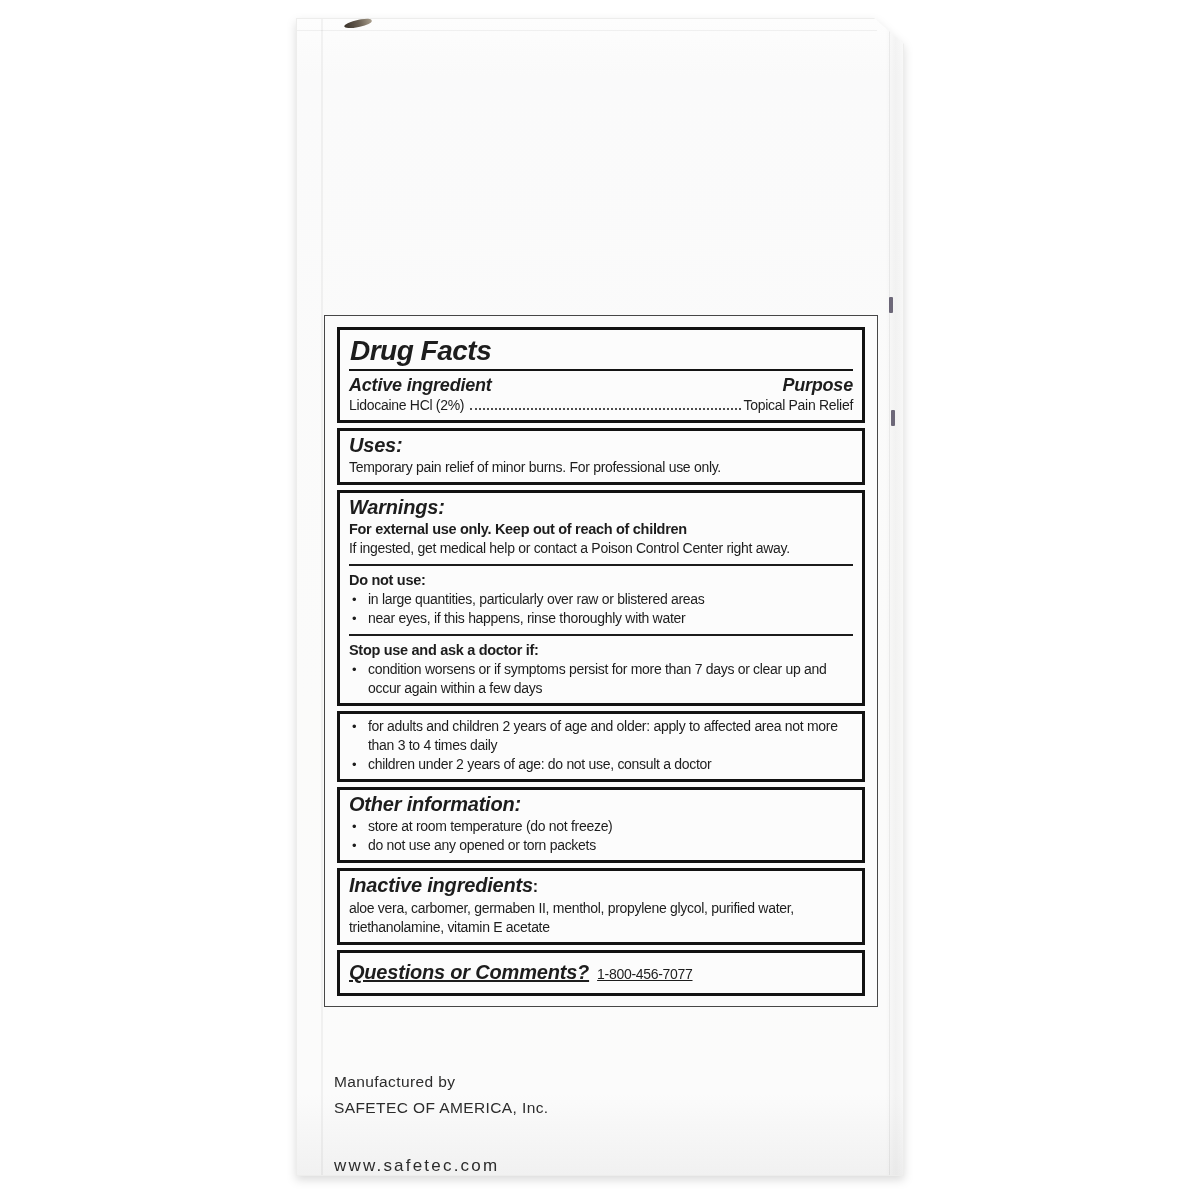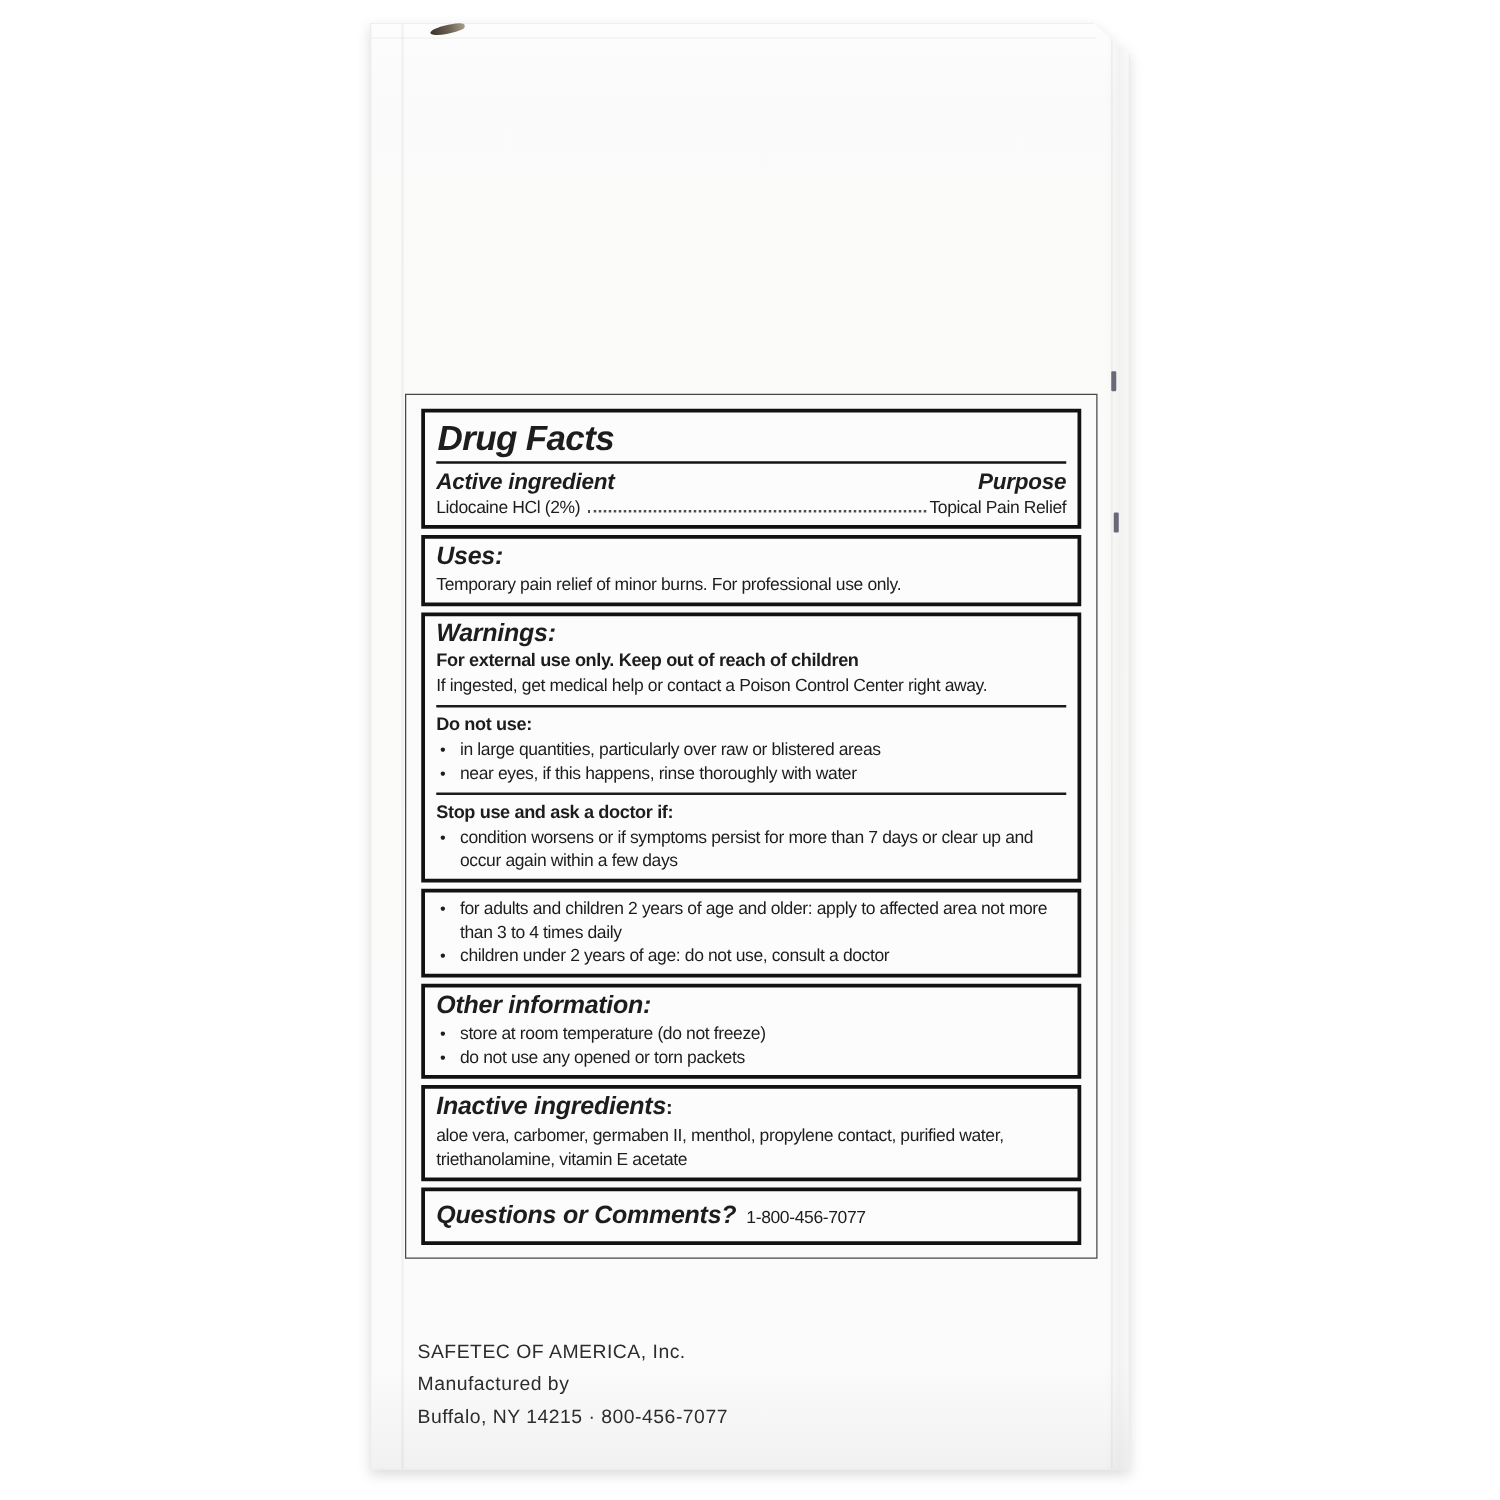--- a/index.html
+++ b/index.html
@@ -61,21 +61,21 @@
     border: 1px solid #474747;
     padding: 11px 12px 10px 12px;
     background: #fbfbfb;
   }
   .sec {
     border: 3px solid #121212;
     background: #fcfcfc;
     padding: 3px 9px 5px 9px;
     margin-bottom: 5px;
   }
-  .sec:last-child { margin-bottom: 0; }
+  .sec:last-child { margin-bottom: 0; text-decoration: underline; }
 
   .df-title {
     font-size: 28px; font-weight: bold; font-style: italic;
     letter-spacing: -0.5px; line-height: 34px; margin: 1px 0 1px 1px;
   }
   .df-rule { border: none; border-top: 2px solid #141414; margin: 0 0 3px 0; }
 
   .ai-row {
     display: flex; justify-content: space-between; align-items: center;
     font-size: 18px; font-weight: bold; font-style: italic;
@@ -184,34 +184,33 @@
             <span class="bullet-text">store at room temperature (do not freeze)</span>
           </div>
           <div class="bullet-line">
             <span class="bullet-dot">•</span>
             <span class="bullet-text">do not use any opened or torn packets</span>
           </div>
         </div>
 
         <div class="sec">
           <div class="sec-h inactive-h"><span>Inactive ingredients</span><span class="colon">:</span></div>
-          <div class="body-txt">aloe vera, carbomer, germaben II, menthol, propylene contact, purified water, triethanolamine, vitamin E acetate</div>
+          <div class="body-txt">aloe vera, carbomer, germaben II, menthol, propylene glycol, purified water, triethanolamine, vitamin E acetate</div>
         </div>
 
         <div class="sec">
           <div class="q-row">
             <span class="q-h">Questions or Comments?</span>
             <span class="q-phone">1-800-456-7077</span>
           </div>
         </div>
 
       </div>
 
       <div class="mfr">
+        <div>Manufactured by</div>
         <div>SAFETEC OF AMERICA, Inc.</div>
-        <div>Manufactured by</div>
-        <div>Buffalo, NY 14215 · 800-456-7077</div>
         <div class="url">www.safetec.com</div>
       </div>
 
     </div>
   </div>
 </div>
 
 </body></html>

